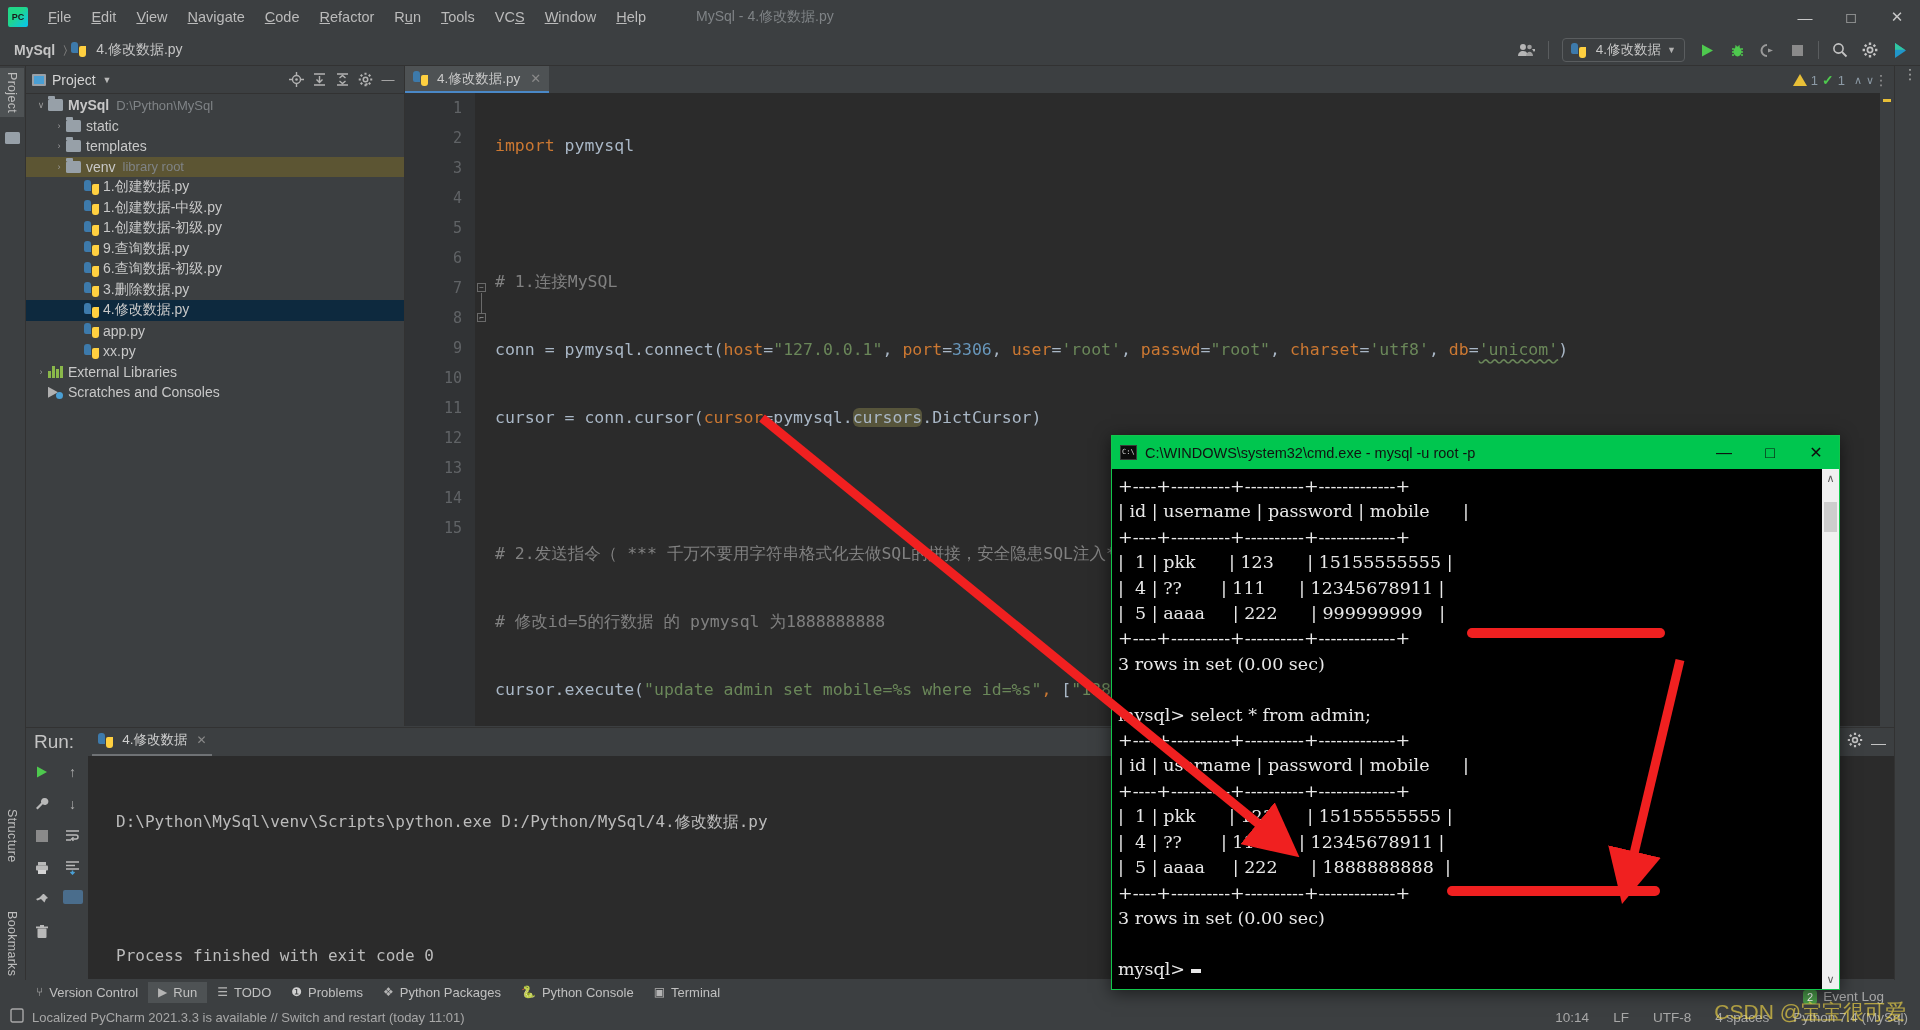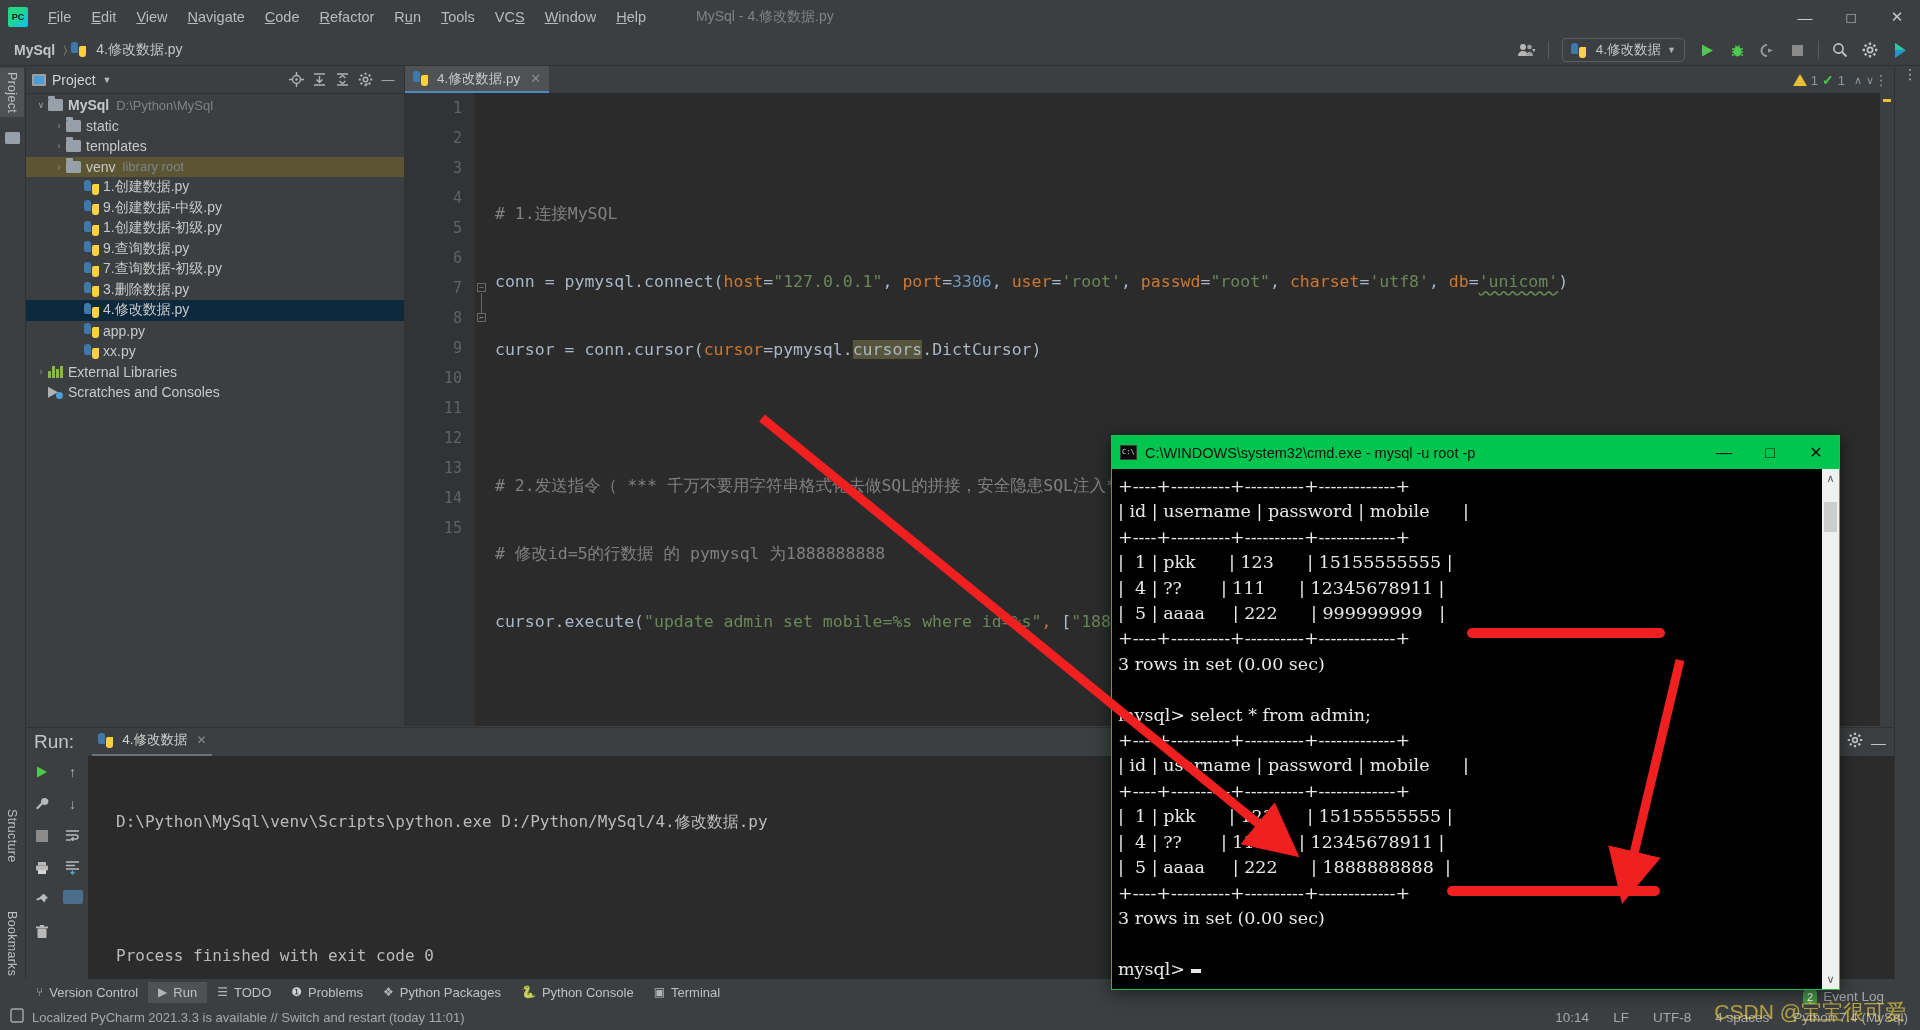--- a/index.html
+++ b/index.html
@@ -185,21 +185,21 @@
     font-family: "DejaVu Sans Mono", monospace; font-size: 16.5px;
     color: #a9b7c6; white-space: pre; overflow: hidden;
   }
   .cl { height: 30px; line-height: 30px; padding-left: 6px; }
   .kw { color: #cc7832; }
   .str { color: #6a8759; }
   .num { color: #6897bb; }
   .cmt { color: #808080; }
   .par { color: #a9b7c6; }
   .ident { color: #a9b7c6; }
-  .hl { background: #57553b; }
+  .hl { background: #57553b; border-radius: 6px; }
   .squig {
     text-decoration: underline; text-decoration-style: wavy;
     text-decoration-color: #6a8759; text-underline-offset: 3px;
   }
   .gutter-right {
     position: absolute; right: 0; top: 0; width: 14px; bottom: 0; background: #3c3f41;
   }
   .warn-badge {
     position: absolute; right: 20px; top: 6px; display: flex; align-items: center;
     gap: 4px; font-size: 13px; color: #8c9aa5; z-index: 5;
@@ -483,36 +483,36 @@
           <span class="dim">library root</span>
         </div>
         <div class="trow" style="padding-left: 44px;">
           <span class="arrow"></span>
           <span class="py-ico"></span>
           <span>1.创建数据.py</span>
         </div>
         <div class="trow" style="padding-left: 44px;">
           <span class="arrow"></span>
           <span class="py-ico"></span>
-          <span>9.创建数据-中级.py</span>
+          <span>1.创建数据-中级.py</span>
         </div>
         <div class="trow" style="padding-left: 44px;">
           <span class="arrow"></span>
           <span class="py-ico"></span>
           <span>1.创建数据-初级.py</span>
         </div>
         <div class="trow" style="padding-left: 44px;">
           <span class="arrow"></span>
           <span class="py-ico"></span>
           <span>9.查询数据.py</span>
         </div>
         <div class="trow" style="padding-left: 44px;">
           <span class="arrow"></span>
           <span class="py-ico"></span>
-          <span>7.查询数据-初级.py</span>
+          <span>6.查询数据-初级.py</span>
         </div>
         <div class="trow" style="padding-left: 44px;">
           <span class="arrow"></span>
           <span class="py-ico"></span>
           <span>3.删除数据.py</span>
         </div>
         <div class="trow sel" style="padding-left: 44px;">
           <span class="arrow"></span>
           <span class="py-ico"></span>
           <span>4.修改数据.py</span>
@@ -583,20 +583,21 @@
           <div class="gl">13</div>
           <div class="gl">14</div>
           <div class="gl">15</div>
         </div>
       <div class="fold">
         <div class="fold-mark" style="top:190px">−</div>
         <div class="fold-line" style="top:200px;height:22px"></div>
         <div class="fold-mark" style="top:220px">⌐</div>
       </div>
       <div class="code">
+        <div class="cl"><span class="kw">import</span> <span class="ident">pymysql</span></div>
         <div class="cl"> </div>
         <div class="cl"><span class="cmt"># 1.连接MySQL</span></div>
         <div class="cl"><span class="ident">conn</span> = <span class="ident">pymysql</span>.<span class="ident">connect</span><span class="par">(</span><span class="kw">host</span>=<span class="str">"127.0.0.1"</span>, <span class="kw">port</span>=<span class="num">3306</span>, <span class="kw">user</span>=<span class="str">'root'</span>, <span class="kw">passwd</span>=<span class="str">"root"</span>, <span class="kw">charset</span>=<span class="str">'utf8'</span>, <span class="kw">db</span>=<span class="str squig">'unicom'</span><span class="par">)</span></div>
         <div class="cl"><span class="ident">cursor</span> = <span class="ident">conn</span>.<span class="ident">cursor</span><span class="par">(</span><span class="kw">cursor</span>=<span class="ident">pymysql</span>.<span class="hl">cursors</span>.<span class="ident">DictCursor</span><span class="par">)</span></div>
         <div class="cl"> </div>
         <div class="cl"><span class="cmt"># 2.发送指令（ *** 千万不要用字符串格式化去做SQL的拼接，安全隐患SQL注入***）</span></div>
         <div class="cl"><span class="cmt"># 修改id=5的行数据 的 pymysql 为1888888888</span></div>
         <div class="cl"><span class="ident">cursor</span>.<span class="ident">execute</span><span class="par">(</span><span class="str">"update admin set mobile=%s where id=%s"</span><span class="kw">,</span> <span class="par">[</span><span class="str">"1888888888"</span><span class="kw">,</span> <span class="num">5</span><span class="kw">,</span> <span class="par">])</span></div>
         
         

